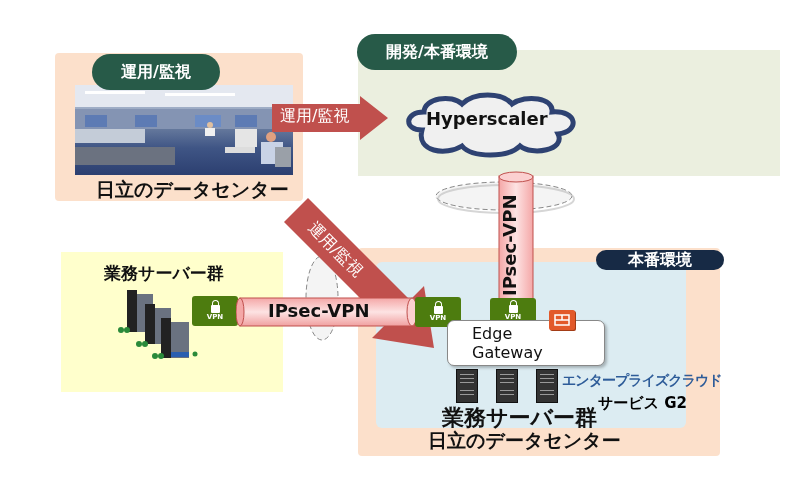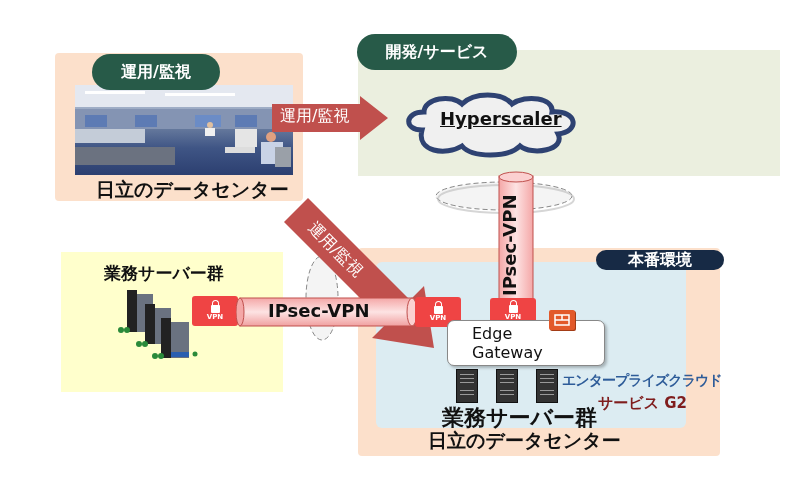--- a/index.html
+++ b/index.html
@@ -9,21 +9,21 @@
   .ops-zone{left:55px;top:53px;width:248px;height:148px;background:#fce0cb;border-radius:4px;}
   .dev-zone{left:358px;top:50px;width:422px;height:126px;background:#ebefdf;}
   .cust-zone{left:61px;top:252px;width:222px;height:140px;background:#ffffcc;}
   .prod-outer{left:358px;top:248px;width:362px;height:208px;background:#fce0cb;border-radius:4px;}
   .prod-inner{left:376px;top:262px;width:310px;height:166px;background:#dcecf2;border-radius:6px;}
   .pill{position:absolute;color:#fff;font-weight:bold;font-size:16px;display:flex;align-items:center;justify-content:center;border-radius:24px;}
   .pill-green{background:#275a48;}
   .pill-navy{background:#172a45;}
   .label-black{position:absolute;color:#111;font-weight:bold;white-space:nowrap;}
   .photo{left:75px;top:85px;width:218px;height:90px;background:linear-gradient(#c8d3e4 0%,#9aa9c2 28%,#6b7ea0 45%,#3f5585 70%,#2c3f70 100%);overflow:hidden;}
-  .vpn-badge{position:absolute;width:46px;height:30px;background:#ef4444;border-radius:3px;display:flex;flex-direction:column;align-items:center;justify-content:center;color:#fff;font-size:7px;font-weight:bold;}
+  .vpn-badge{position:absolute;width:46px;height:30px;background:#4d7c0f;border-radius:3px;display:flex;flex-direction:column;align-items:center;justify-content:center;color:#fff;font-size:7px;font-weight:bold;}
   .lock{width:9px;height:8px;background:#fff;border-radius:1px;position:relative;margin-top:4px;}
   .lock::before{content:"";position:absolute;left:1px;top:-5px;width:5px;height:5px;border:1.5px solid #fff;border-bottom:none;border-radius:4px 4px 0 0;}
   .edge-gw{left:447px;top:320px;width:156px;height:44px;background:#fff;border:1px solid #888;border-radius:7px;box-shadow:2px 2px 3px rgba(0,0,0,0.25);}
   .edge-text{position:absolute;left:24px;top:3px;font-size:16px;color:#111;line-height:19px;font-family:"DejaVu Sans",sans-serif;}
   .server{position:absolute;width:20px;height:32px;background:#333;border:1px solid #111;}
   .server .ln{position:absolute;left:3px;width:14px;height:1px;background:#999;}
   .firewall{left:549px;top:310px;width:26px;height:20px;background:#e2592a;border-radius:2px;box-shadow:1px 1px 0 #a33c16;}
 </style>
 </head>
 <body>
@@ -53,37 +53,37 @@
     <rect x="200" y="62" width="16" height="20" fill="#9aa0a8"></rect>
     <circle cx="135" cy="40" r="3" fill="#e0c0a0"></circle>
     <rect x="130" y="43" width="10" height="8" fill="#f0f0f0"></rect>
   </svg>
 </div>
 
 <div class="pill pill-green" style="left:92px;top:54px;width:128px;height:36px;">
     <span>運用/監視</span>
   </div>
 <div class="pill pill-green" style="left:357px;top:34px;width:160px;height:36px;">
-    <span>開発/サービス</span>
+    <span>開発/本番環境</span>
   </div>
 <div class="pill pill-navy" style="left:596px;top:250px;width:128px;height:20px;">
     <span>本番環境</span>
   </div>
 
 <div class="label-black" style="left:96px;top:177px;font-size:19px;">日立のデータセンター</div>
 
 <svg class="abs" style="left:272px;top:96px;" width="120" height="46">
   <polygon points="0,8 88,8 88,0 116,22 88,44 88,36 0,36" fill="#c0504d"></polygon>
 </svg>
 <div class="abs" style="left:280px;top:106px;color:#fff;font-size:16px;white-space:nowrap;">運用/監視</div>
 
 <svg class="abs" style="left:402px;top:90px;" width="180" height="68" viewBox="0 0 180 68">
   <path d="M20,40 C2,40 2,22 22,22 C22,8 50,4 60,14 C72,2 100,2 110,14 C124,4 152,8 150,22 C176,20 178,42 156,44 C164,60 130,66 118,56 C106,68 70,68 60,56 C44,66 14,62 20,40 Z" fill="#f0f0f0" stroke="#2e4272" stroke-width="5"></path>
 </svg>
-<div class="label-black" style="left:440px;top:108px;font-size:18px;text-decoration:underline;">Hyperscaler</div>
+<div class="label-black" style="left:426px;top:108px;font-size:18px;">Hyperscaler</div>
 
 <svg class="abs" style="left:432px;top:176px;" width="148" height="40">
   <ellipse cx="72" cy="20" rx="68" ry="14" fill="#f4f4f4" stroke="#888" stroke-width="1" stroke-dasharray="5,3"></ellipse>
   <ellipse cx="74" cy="23" rx="68" ry="14" fill="none" stroke="#bbb" stroke-width="2" opacity="0.6"></ellipse>
 </svg>
 
 <svg class="abs" style="left:497px;top:170px;" width="38" height="134">
   <defs>
     <linearGradient id="tgv" x1="0" x2="1" y1="0" y2="0">
       <stop offset="0" stop-color="#f4a7a7"></stop>
@@ -186,14 +186,14 @@
 <div class="server" style="left:536px;top:369px;">
   <div class="ln" style="top:4px"></div>
     <div class="ln" style="top:8px"></div>
     <div class="ln" style="top:12px"></div>
     <div class="ln" style="top:20px"></div>
     <div class="ln" style="top:24px"></div>
 </div>
 
 <div class="label-black" style="left:442px;top:403px;font-size:22px;">業務サーバー群</div>
 <div class="abs" style="left:562px;top:372px;color:#2e5c99;font-size:14px;font-weight:bold;white-space:nowrap;letter-spacing:-1px;">エンタープライズクラウド</div>
-<div class="abs" style="left:598px;top:394px;color:#7f1d1d;font-size:15px;font-weight:bold;white-space:nowrap;">サービス G2</div>
+<div class="abs" style="left:598px;top:394px;color:#000000;font-size:15px;font-weight:bold;white-space:nowrap;">サービス G2</div>
 <div class="label-black" style="left:428px;top:428px;font-size:19px;">日立のデータセンター</div>
 
 </body></html>

